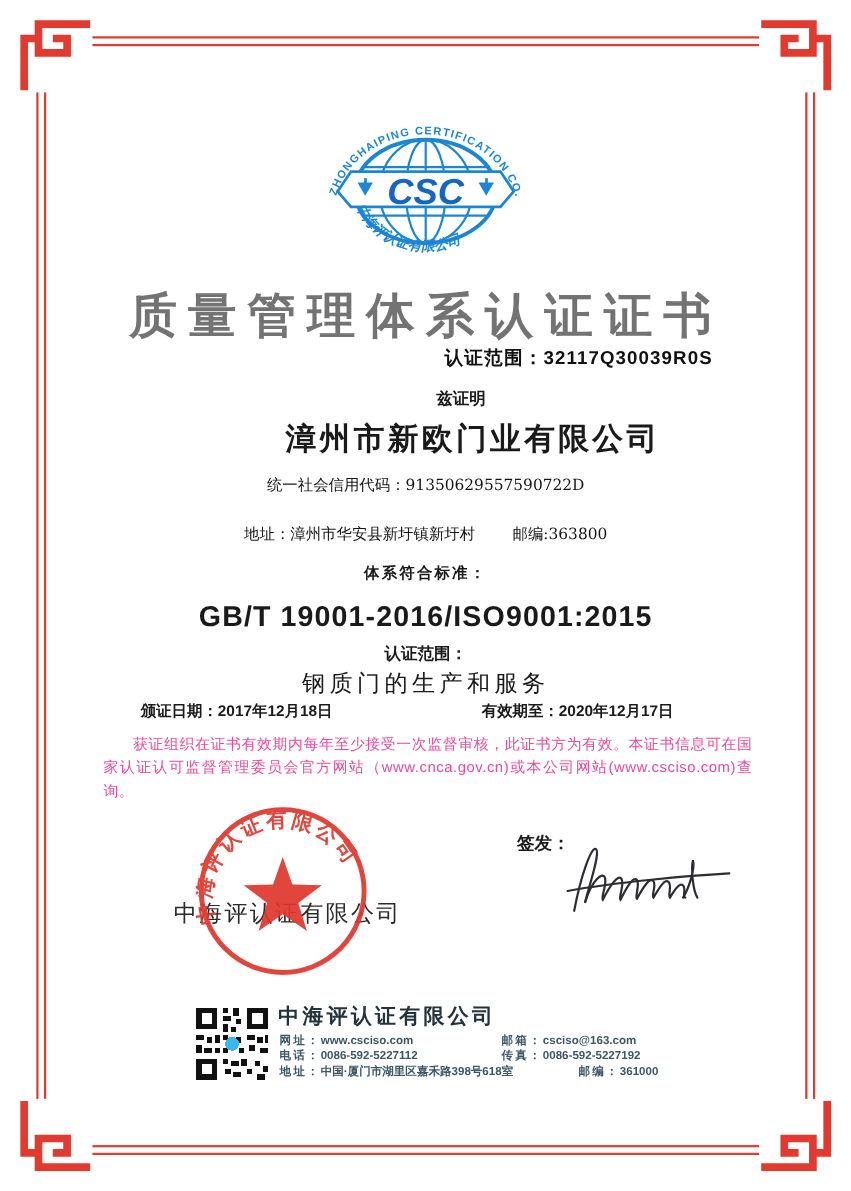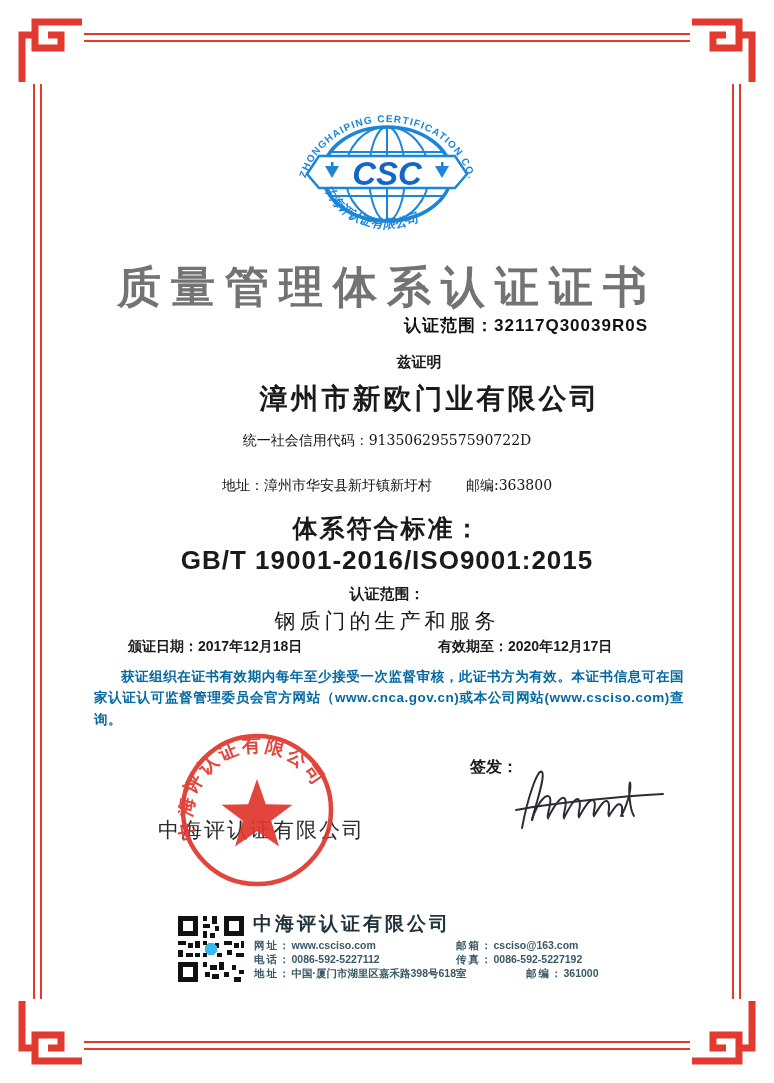--- a/index.html
+++ b/index.html
@@ -35,32 +35,32 @@
     font-family:"DejaVu Serif","Liberation Serif",serif;
     font-size:28px;font-weight:bold;letter-spacing:3px;margin-left:43px;
   }
   .code-line,.addr-line{
     position:absolute;left:0;width:100%;text-align:center;
     font-family:"DejaVu Serif","Liberation Serif",serif;font-size:14px;color:#151515;
   }
   .code-line{top:432px;}
   .addr-line{top:477px;}
   .addr-line .gap{display:inline-block;width:34px;}
-  .std-head{position:absolute;left:0;top:512px;width:100%;text-align:center;font-size:25px;font-weight:bold;letter-spacing:2px;}
+  .std-head{position:absolute;left:0;top:512px;width:100%;text-align:center;font-size:14px;font-weight:bold;letter-spacing:2px;}
   .std-val{position:absolute;left:0;top:545px;width:100%;text-align:center;font-size:26px;font-weight:bold;letter-spacing:1px;font-stretch:condensed;}
   .scope-head{position:absolute;left:0;top:585px;width:100%;text-align:center;font-size:15px;font-weight:bold;}
   .scope-val{position:absolute;left:0;top:607px;width:100%;text-align:center;
     font-family:"DejaVu Serif","Liberation Serif",serif;font-size:21px;letter-spacing:4px;}
   .dates{position:absolute;left:0;top:638px;width:100%;font-size:14px;font-weight:bold;}
   .date-issue{position:absolute;left:128px;}
   .date-valid{position:absolute;left:438px;}
   .notice{
     position:absolute;left:94px;top:666px;width:590px;
-    font-size:13.5px;font-weight:bold;line-height:1.58;text-align:justify;
-    text-indent:2em;color:#0369a1;letter-spacing:.5px;
+    font-size:13.5px;font-weight:normal;line-height:1.58;text-align:justify;
+    text-indent:2em;color:#ec4899;letter-spacing:.5px;
   }
   
   .issuer-name{
     position:absolute;left:158px;top:816px;
     font-family:"DejaVu Serif","Liberation Serif",serif;font-size:21px;letter-spacing:2px;color:#2a2a2a;z-index:1;
   }
   .seal{position:absolute;left:178px;top:731px;width:158px;height:158px;z-index:2;opacity:.92;}
   .sign-row{position:absolute;left:470px;top:757px;font-size:16px;font-weight:bold;}
   .signature{position:absolute;left:508px;top:758px;width:160px;height:80px;}
   

